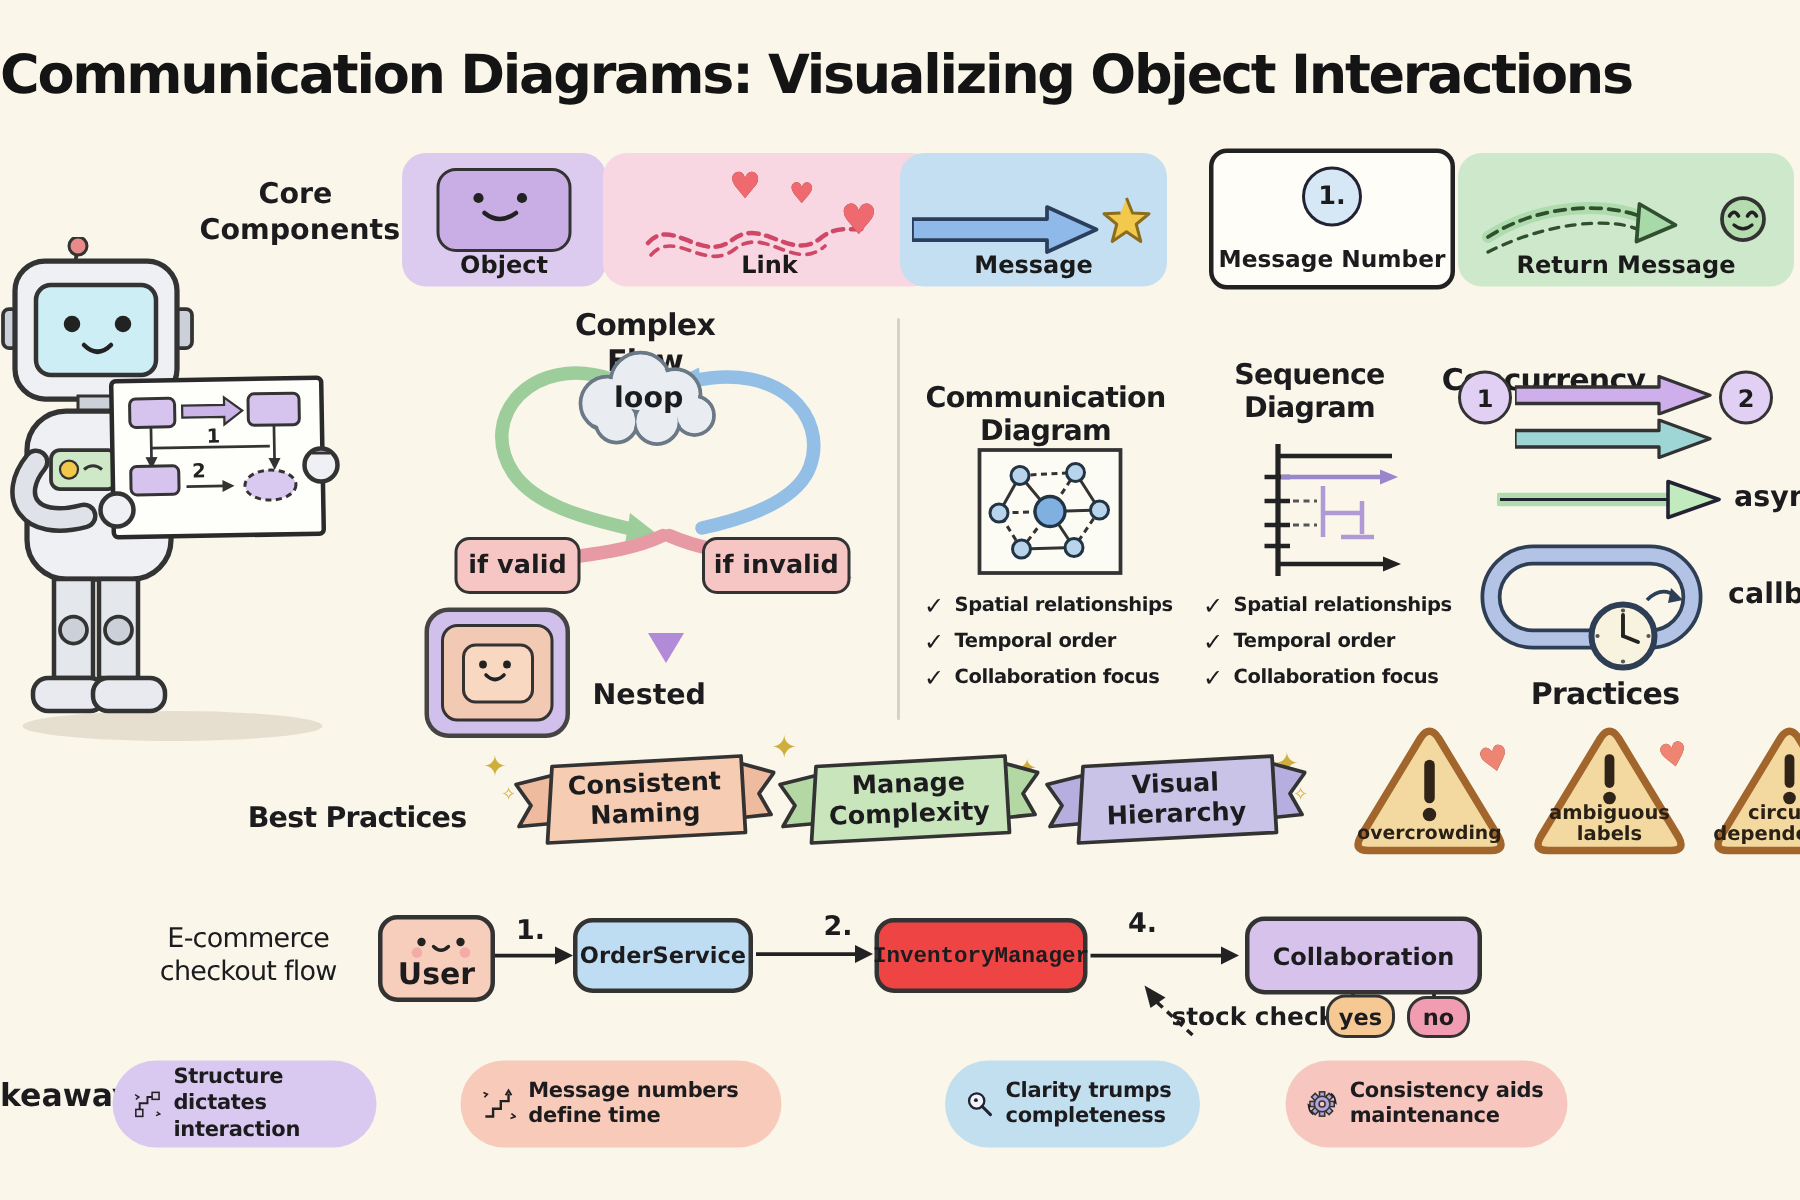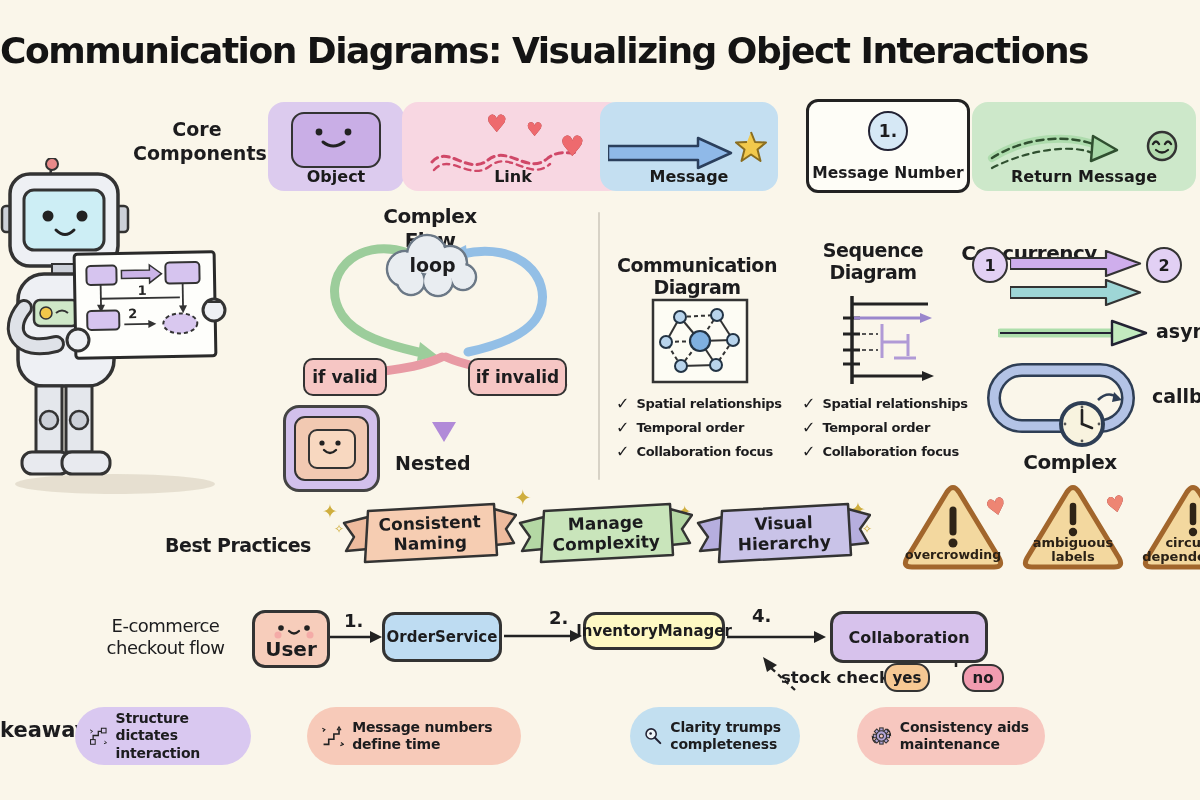--- a/index.html
+++ b/index.html
@@ -324,21 +324,21 @@
     <line x1="100" y1="64" x2="110" y2="68" stroke="#222" stroke-width="2.6" stroke-linecap="round"></line>
     <g fill="#555">
         <circle cx="100" cy="47" r="1.4"></circle>
         <circle cx="117" cy="64" r="1.4"></circle>
         <circle cx="100" cy="81" r="1.4"></circle>
         <circle cx="83" cy="64" r="1.4"></circle>
       </g>
   </svg>
   <div class="abs sidelabel" style="left:1152px;top:385px;">callback</div>
 
-  <div class="abs h2" style="left:1000px;top:450px;width:140px;">Complex</div>
+  <div class="abs h2" style="left:1000px;top:450px;width:140px;">Practices</div>
 
   <div class="abs" style="left:898px;top:482px;">
     <svg class="tri" viewBox="0 0 110 94">
       <path d="M49,10 Q55,1 61,10 L101,76 Q106,85 96,85 L14,85 Q4,85 9,76 Z" fill="#f3d89f" stroke="#a2662c" stroke-width="5" stroke-linejoin="round"></path>
       <line x1="55" y1="28" x2="55" y2="50" stroke="#2f2417" stroke-width="7" stroke-linecap="round"></line>
       <circle cx="55" cy="61" r="4.5" fill="#2f2417"></circle>
     </svg>
     <div class="triText" style="top:66px;font-size:12.5px;">overcrowding</div>
   </div>
   <span class="abs heart" style="left:986px;top:494px;font-size:23px;transform:rotate(-14deg);color:#ee8573;">♥</span>
@@ -419,30 +419,30 @@
         <circle cx="39" cy="15" r="3.5" fill="#f2a3a3" opacity="0.8"></circle>
       <path d="M18,11 Q23,16 28,11" stroke="#222" stroke-width="2.2" fill="none" stroke-linecap="round"></path>
     </svg>
     <span>User</span>
   </div>
   <div class="abs msgno" style="left:344px;top:610px;">1.</div>
   <div class="abs flowbox" style="left:382px;top:612px;width:120px;height:50px;background:#bedcf2;font-size:15px;">
     <span>OrderService</span>
   </div>
   <div class="abs msgno" style="left:549px;top:607px;">2.</div>
-  <div class="abs flowbox" style="left:583px;top:612px;width:142px;height:38px;background:#fef9c3;font-size:15px;">
+  <div class="abs flowbox" style="left:583px;top:612px;width:142px;height:50px;background:#ef4444;font-size:15px;font-family:Liberation Mono, monospace;">
     <span>InventoryManager</span>
   </div>
   <div class="abs msgno" style="left:752px;top:605px;">4.</div>
   <div class="abs flowbox" style="left:830px;top:611px;width:158px;height:52px;background:#d7c2ec;font-size:16px;">
     <span>Collaboration</span>
   </div>
   <div class="abs" style="left:781px;top:668px;font-size:16.5px;font-weight:700;white-space:nowrap;">stock check?</div>
   <div class="abs pill" style="left:884px;top:663px;width:46px;height:29px;background:#f6c893;">yes</div>
-  <div class="abs pill" style="left:938px;top:664px;width:42px;height:28px;background:#f19cb0;margin-left:24px;">no</div>
+  <div class="abs pill" style="left:938px;top:664px;width:42px;height:28px;background:#f19cb0;">no</div>
 
   <div class="abs tklabel">keaways</div>
 
   <div class="abs tkpill" style="left:75px;width:176px;background:#d9c8f0;">
     <svg width="34" height="34" viewBox="0 0 36 36">
       <rect x="24" y="3" width="9" height="9" fill="none" stroke="#222" stroke-width="2"></rect>
       <rect x="3" y="25" width="9" height="9" fill="none" stroke="#222" stroke-width="2"></rect>
       <path d="M8,25 V17 H18 V9 H24" stroke="#222" stroke-width="2.5" fill="none"></path>
       <path d="M2,6 L7,9 L3,12" stroke="#222" stroke-width="1.8" fill="none"></path>
       <path d="M30,28 L34,31 L29,33" stroke="#222" stroke-width="1.8" fill="none"></path>

